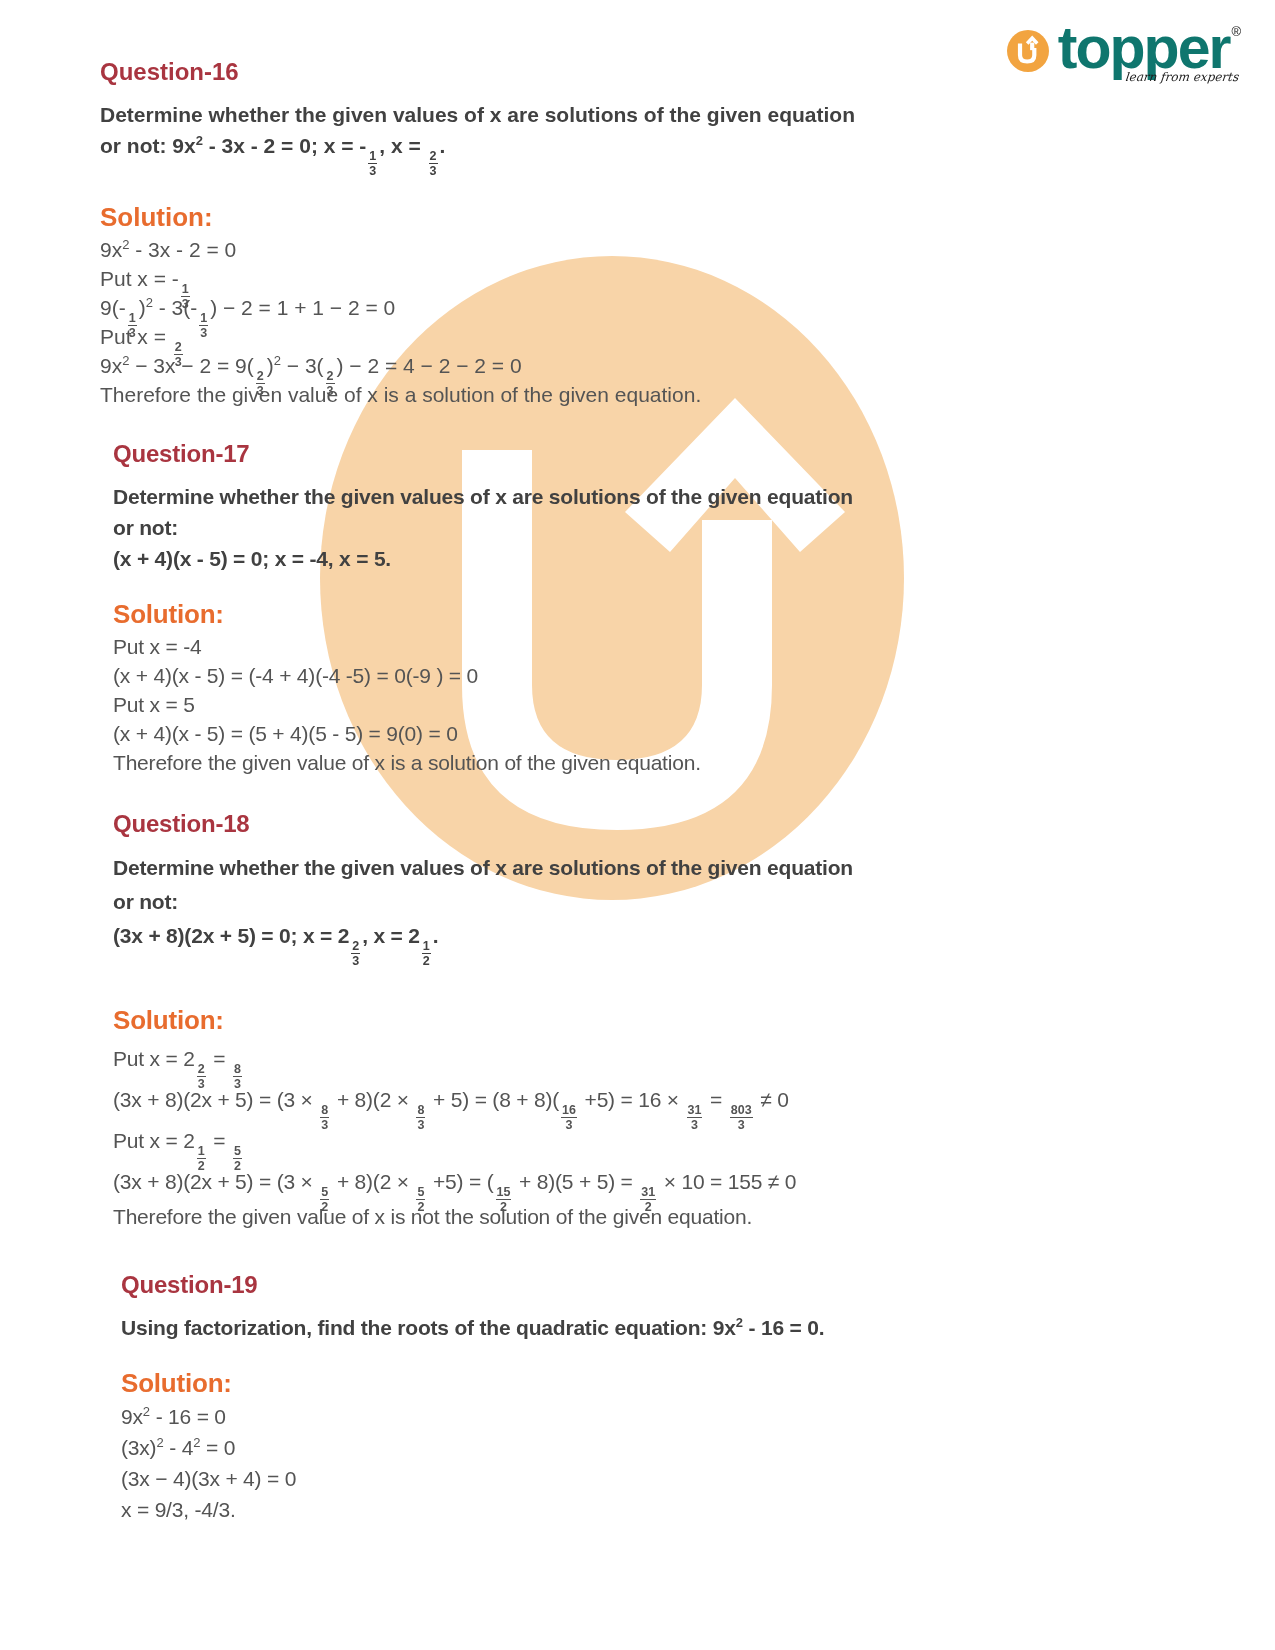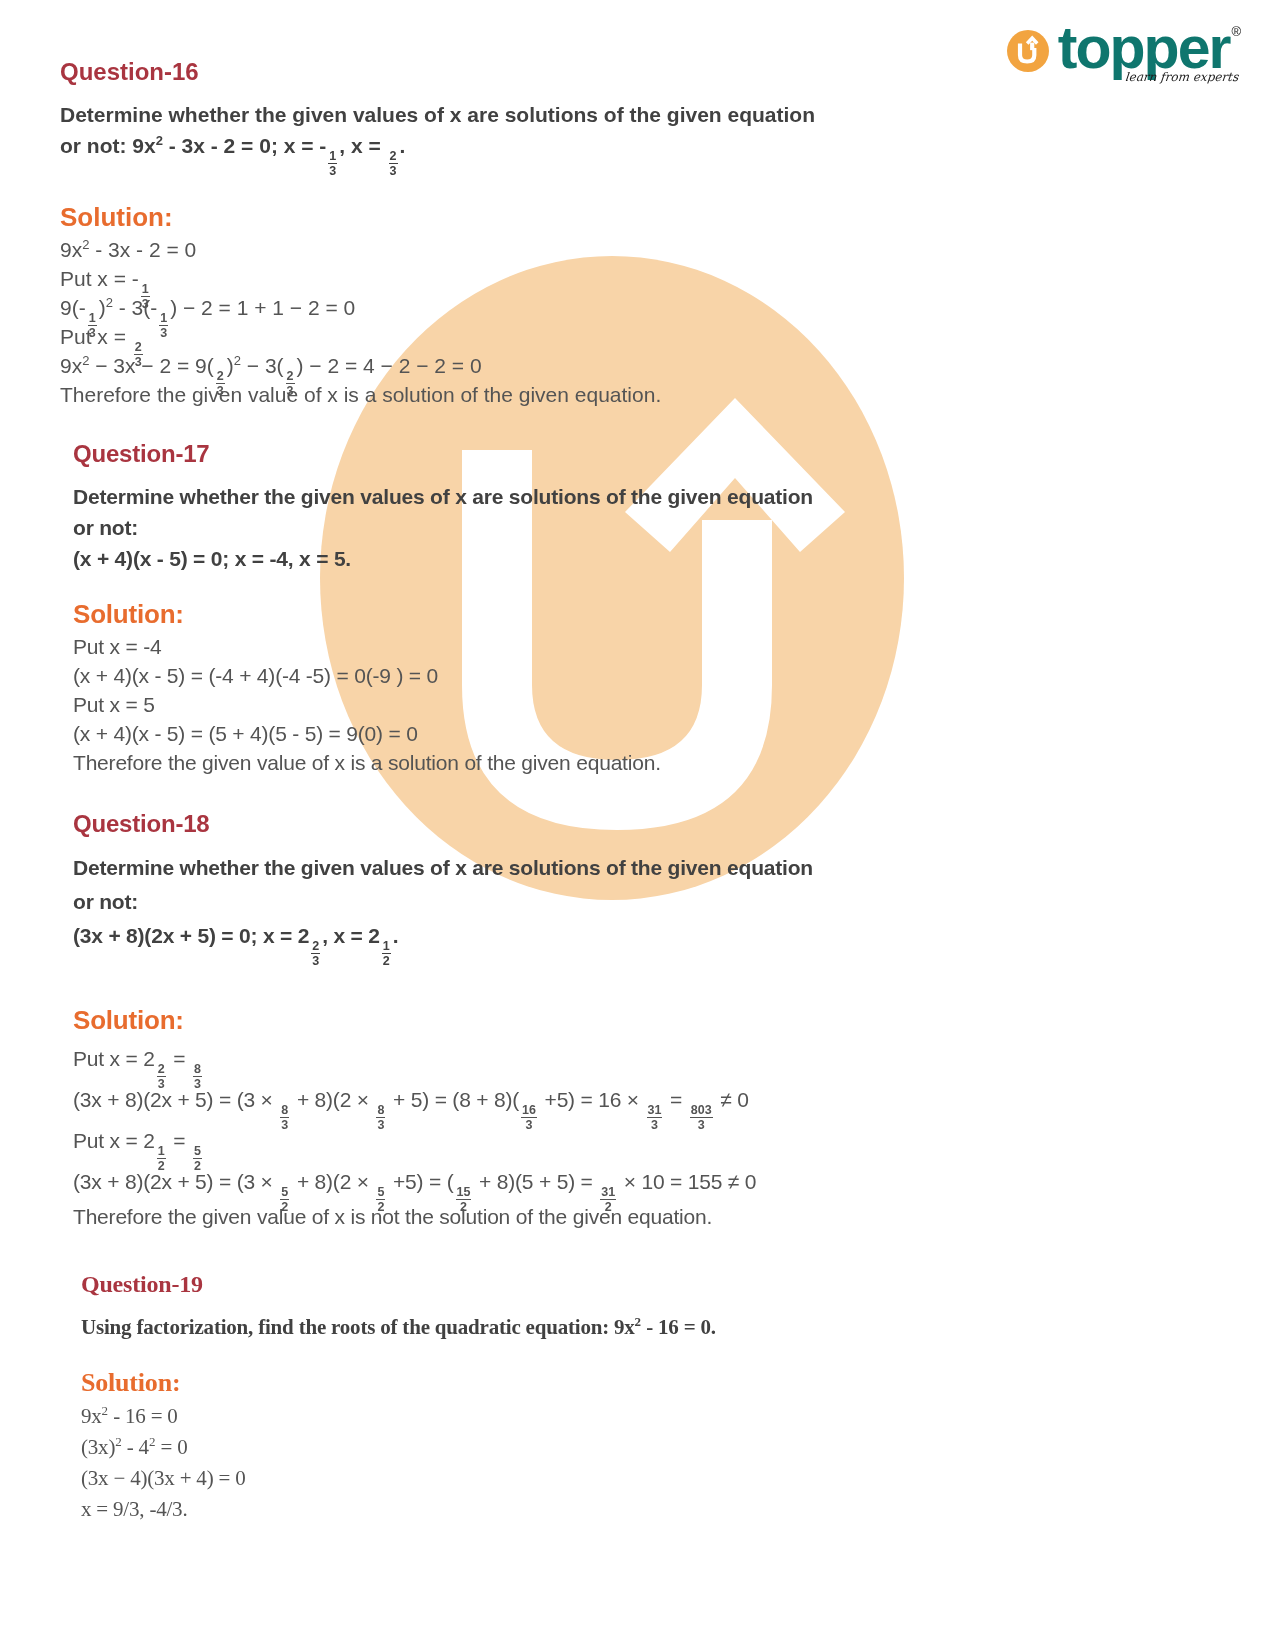--- a/index.html
+++ b/index.html
@@ -11,34 +11,34 @@
   .watermark{position:absolute;left:0;top:0;z-index:0;pointer-events:none;}
   .wm-white{fill:#ffffff;}
   
   .logo{position:absolute;top:26px;right:36px;z-index:2;display:flex;align-items:flex-start;gap:9px;}
   .logo-mark{width:42px;height:42px;margin-top:4px;}
   .logo-text{position:relative;}
   .brand{font-size:59px;font-weight:bold;letter-spacing:-2px;color:#0f766e;line-height:44px;display:inline-block;}
   .reg{font-size:13px;color:#141414;vertical-align:top;position:relative;top:-2px;left:2px;}
   .tagline{font-family:"DejaVu Serif",serif;font-style:italic;font-size:12px;color:#1c1c1c;text-align:right;margin-top:-2px;transform:skewX(-8deg);}
   
-  .content{position:relative;z-index:1;padding:58px 40px 0 60px;}
+  .content{position:relative;z-index:1;padding:58px 40px 0 100px;}
   .question{margin:0;}
   .q-heading{font-size:24px;font-weight:bold;color:#a93540;margin:0 0 13px 0;line-height:27px;}
   .statement{margin:14px 0 27px 0;}
   .st-line{font-size:21px;font-weight:bold;color:#414141;line-height:31px;min-height:31px;white-space:nowrap;}
   .sol-label{font-size:26px;font-weight:bold;color:#e86c2e;margin:0 0 5px 0;line-height:26px;}
   .math-line{font-size:21px;color:#545454;line-height:29px;height:29px;white-space:nowrap;}
   .math-line.tall{height:41px;line-height:41px;}
   .q17,.q18,.q19{letter-spacing:-0.2px;}
   .q17{margin-top:31px;margin-left:13px;}
   .q18{margin-top:33px;margin-left:13px;}
   .q18 .statement{margin-bottom:40px;}
   .q18 .st-line{line-height:34px;min-height:34px;}
-  .q19{margin-top:40px;margin-left:21px;font-family:Liberation Serif, serif;}
+  .q19{margin-top:40px;margin-left:21px;}
   .q19 .math-line{height:31px;line-height:31px;}
   
   sup.msup{font-size:13px;line-height:0;vertical-align:super;letter-spacing:0;}
   .frac{display:inline-flex;flex-direction:column;text-align:center;vertical-align:-7px;line-height:1.0;font-size:12.5px;font-weight:bold;margin:0 2px;letter-spacing:0;}
   .frac .fn{border-bottom:1.4px solid currentColor;padding:0 1px 0.5px 1px;}
   .frac .fd{padding-top:0.5px;}
   .st-line .frac{font-weight:bold;}
 </style>
 </head>
 <body>

